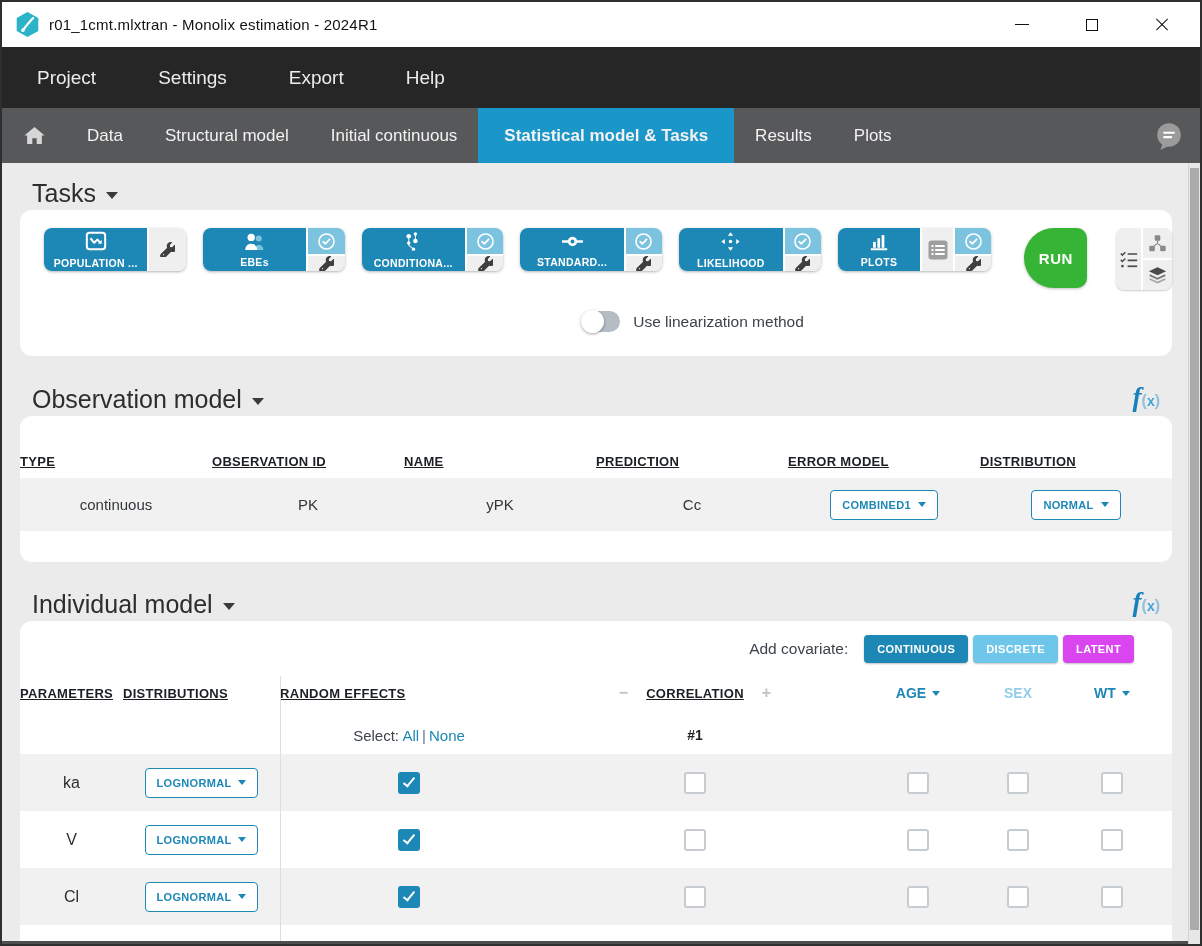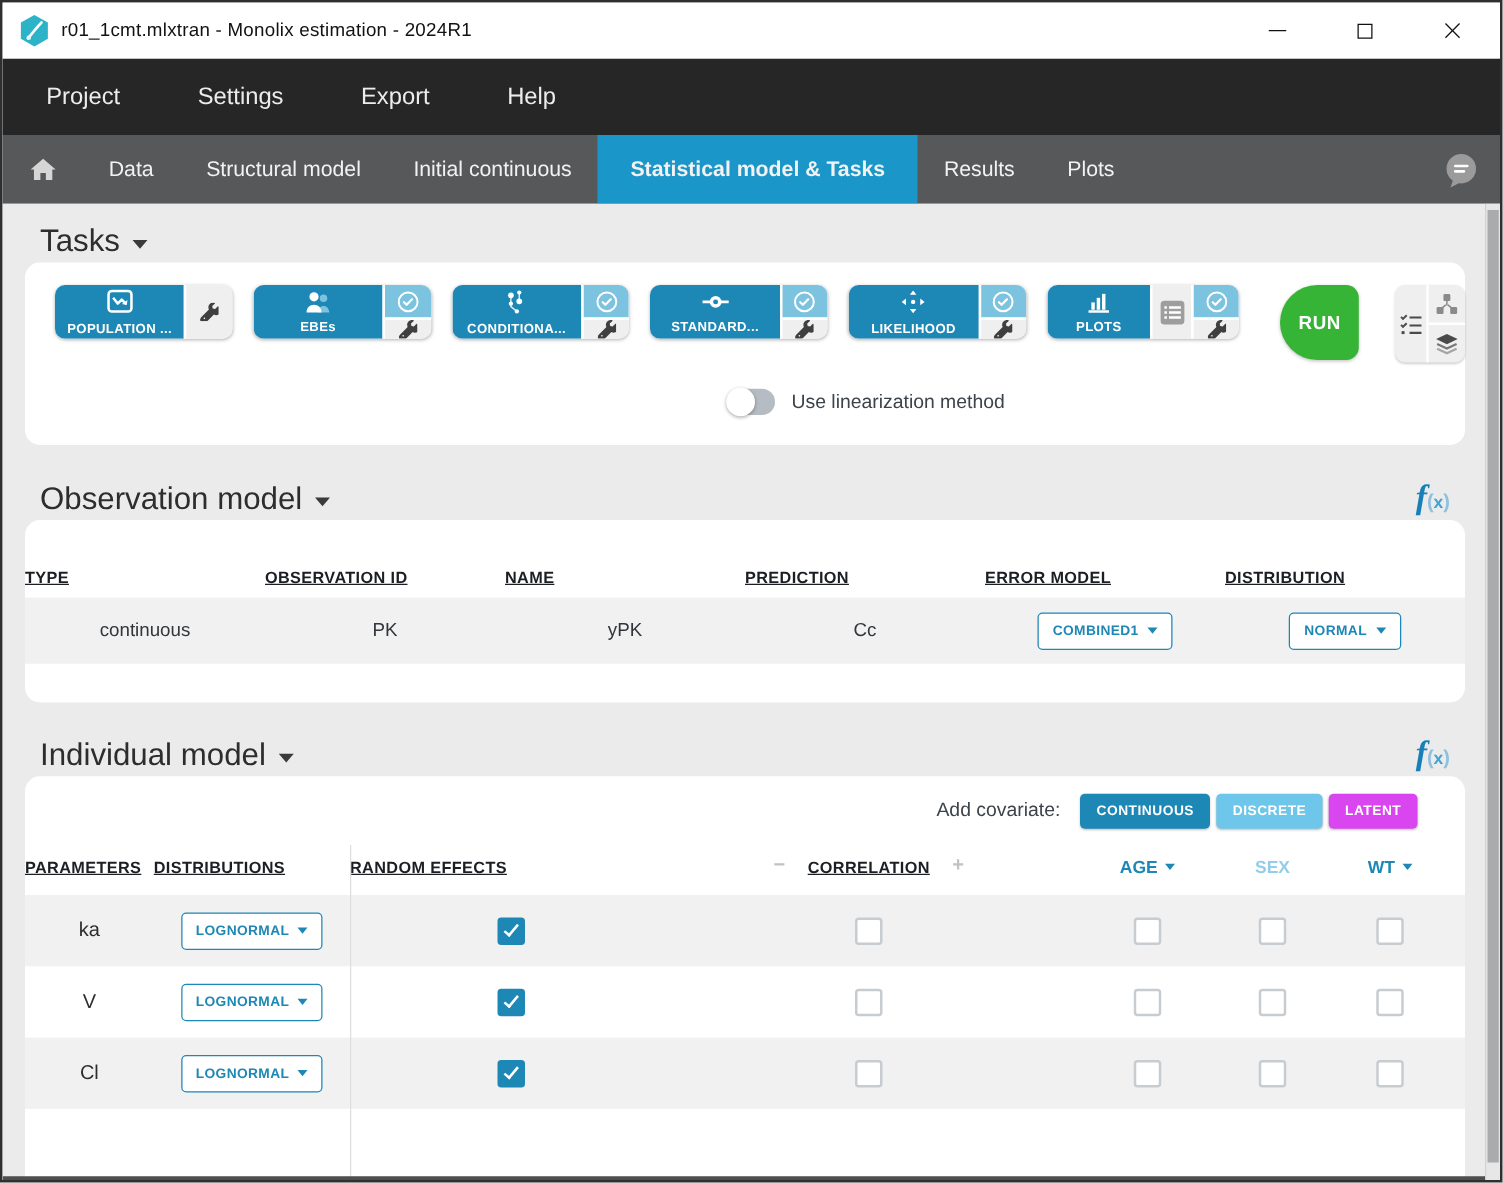--- a/index.html
+++ b/index.html
@@ -488,20 +488,32 @@
           </div>
         <div class="cov-col disabled">
             <span>SEX</span>
           </div>
         <div class="cov-col">
             <span>WT</span>
             <span class="dd-caret"></span>
           </div>
       </div>
 
+      <div class="ind-grid hdr2">
+        <div></div>
+          <div></div>
+        <div class="select-line">
+          <span>Select:</span>
+          <span class="lnk">All</span><span class="sep">|</span><span class="lnk">None</span>
+        </div>
+        <div class="group-id">#1</div>
+        <div></div>
+          <div></div>
+          <div></div>
+      </div>
 
       <div class="ind-grid prow alt">
         <div class="param-name">ka</div>
         <div class="cell-center">
             <button class="dd-btn">
               <span>LOGNORMAL</span>
               <span class="dd-caret"></span>
             </button>
           </div>
         <div class="cell-center">

